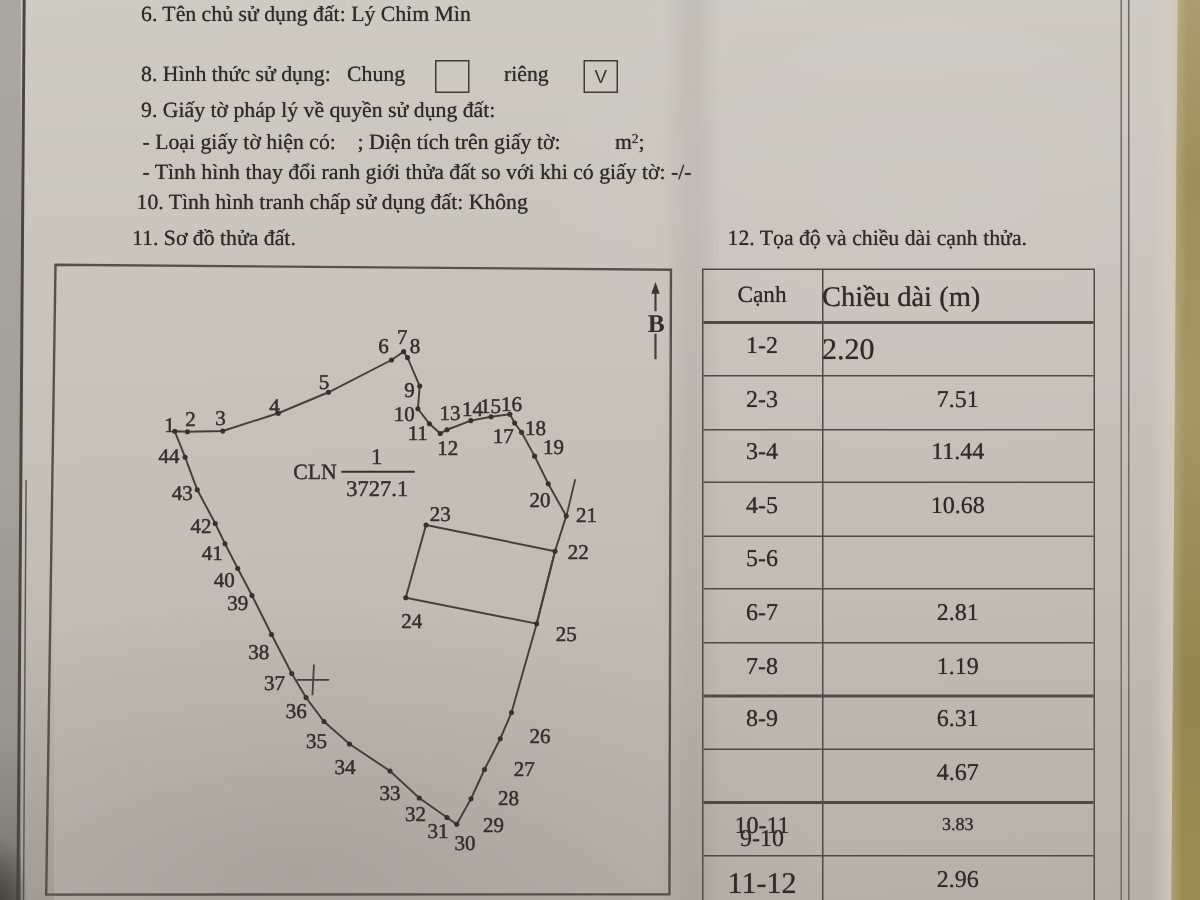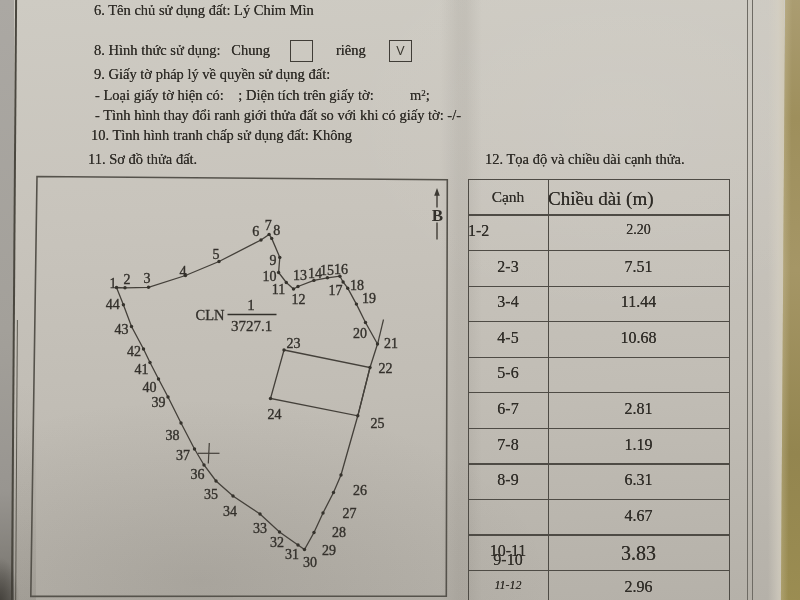--- a/index.html
+++ b/index.html
@@ -204,23 +204,23 @@
     <div class="tbl-line" style="left:0;top:283.8px;width:100%;height:1.3px;"></div>
     <div class="tbl-line" style="left:0;top:319.3px;width:100%;height:1.3px;"></div>
     <div class="tbl-line" style="left:0;top:354.9px;width:100%;height:1.3px;"></div>
     <div class="tbl-line" style="left:0;top:390.4px;width:100%;height:1.3px;"></div>
   </div>
 
   <div class="ln" style="left:468px;top:189px;width:80px;text-align:center;font-size:15.5px;">Cạnh</div>
 
   <div class="ln" style="left:548px;top:189px;width:181px;text-align:left;font-size:19px;">Chiều dài (m)</div>
 
-  <div class="ln" style="left:468px;top:223px;width:80px;font-size:16px;">1-2</div>
-
-  <div class="ln" style="left:548px;top:223px;width:181px;text-align:center;font-size:14px;">2.20</div>
+  <div class="ln" style="left:468px;top:223px;width:80px;text-align:center;font-size:16px;">1-2</div>
+
+  <div class="ln" style="left:548px;top:223px;width:181px;text-align:left;font-size:20px;">2.20</div>
 
   <div class="ln" style="left:468px;top:258.7px;width:80px;text-align:center;font-size:16px;">2-3</div>
 
   <div class="ln" style="left:548px;top:258.7px;width:181px;text-align:center;font-size:16px;">7.51</div>
 
   <div class="ln" style="left:468px;top:294.3px;width:80px;text-align:center;font-size:16px;">3-4</div>
 
   <div class="ln" style="left:548px;top:294.3px;width:181px;text-align:center;font-size:16px;">11.44</div>
 
   <div class="ln" style="left:468px;top:329.8px;width:80px;text-align:center;font-size:16px;">4-5</div>
@@ -241,18 +241,18 @@
   <div class="ln" style="left:468px;top:472px;width:80px;text-align:center;font-size:16px;">8-9</div>
 
   <div class="ln" style="left:548px;top:472px;width:181px;text-align:center;font-size:16px;">6.31</div>
 
   <div class="ln" style="left:468px;top:507.6px;width:80px;text-align:center;font-size:16px;margin-top:44px;">9-10</div>
 
   <div class="ln" style="left:548px;top:507.6px;width:181px;text-align:center;font-size:16px;">4.67</div>
 
   <div class="ln" style="left:468px;top:543.1px;width:80px;text-align:center;font-size:16px;">10-11</div>
 
-  <div class="ln" style="left:548px;top:543.1px;width:181px;text-align:center;font-size:20px;">3.83</div>
-
-  <div class="ln" style="left:468px;top:578.5px;width:80px;text-align:center;font-size:12px;font-style:italic;">11-12</div>
+  <div class="ln" style="left:548px;top:543.1px;width:181px;text-align:center;font-size:12px;">3.83</div>
+
+  <div class="ln" style="left:468px;top:578.5px;width:80px;text-align:center;font-size:20px;">11-12</div>
 
   <div class="ln" style="left:548px;top:578.5px;width:181px;text-align:center;font-size:16px;">2.96</div>
 </div>
 
 </body></html>

